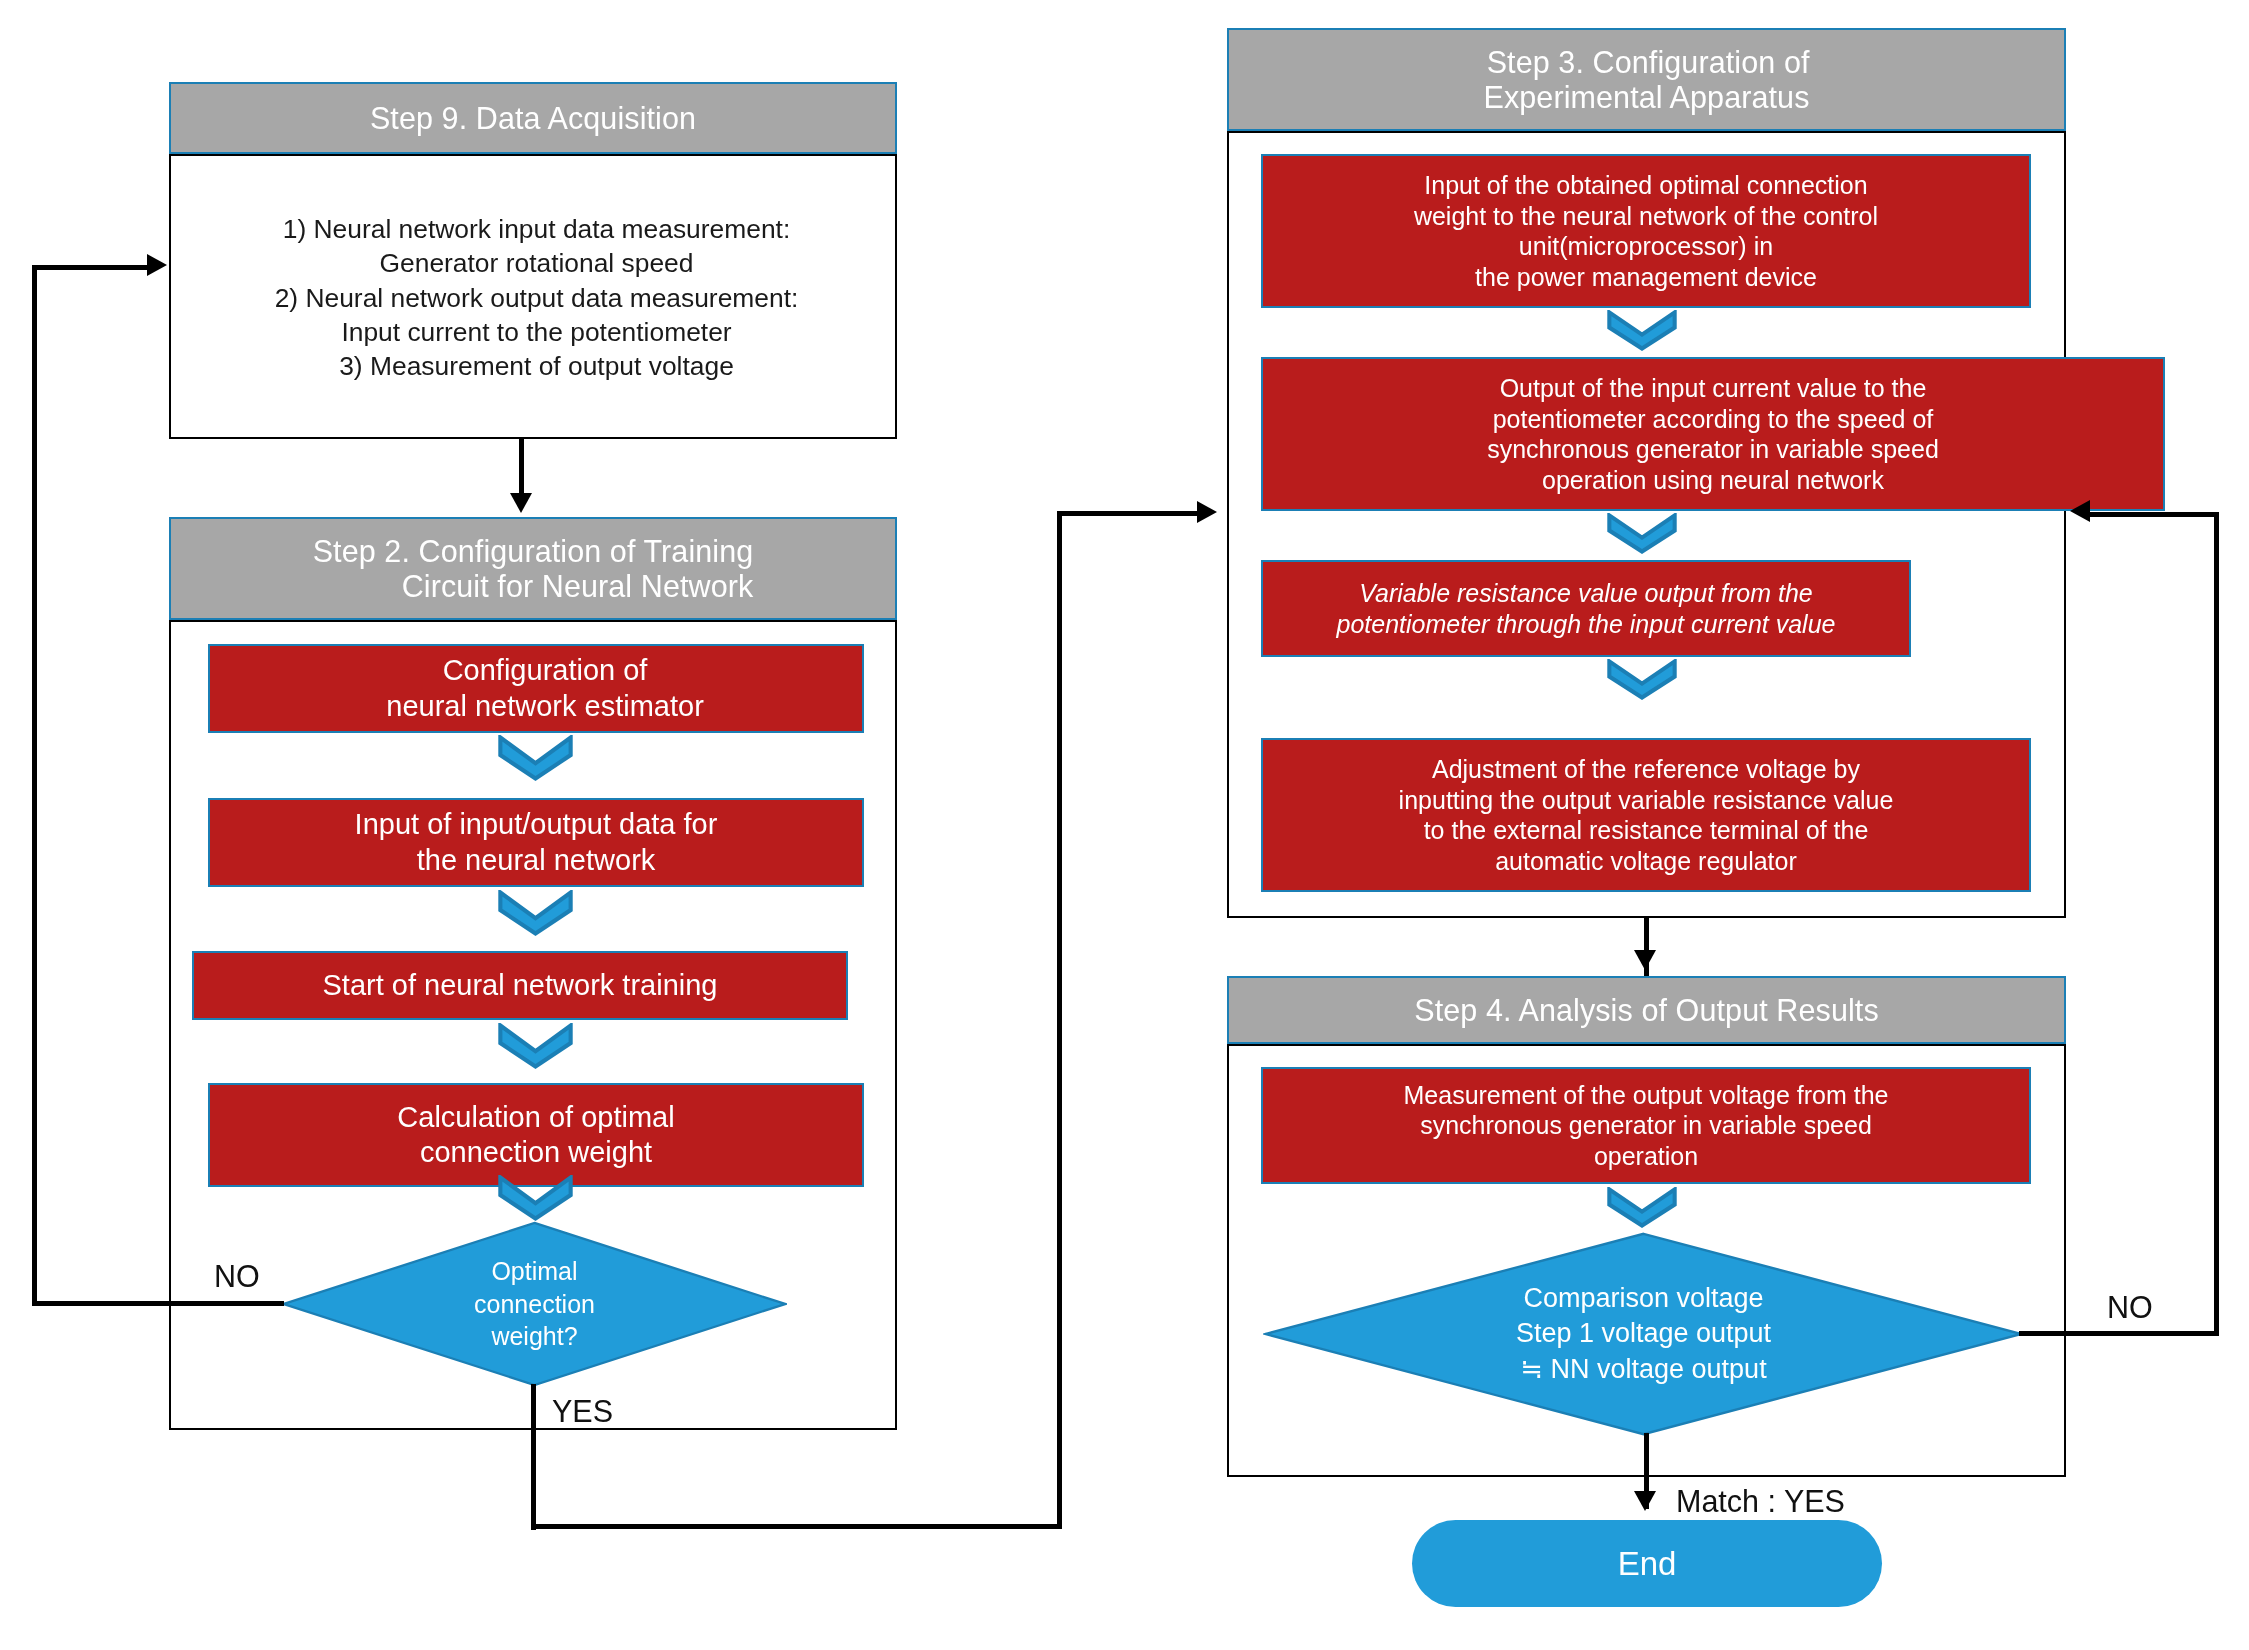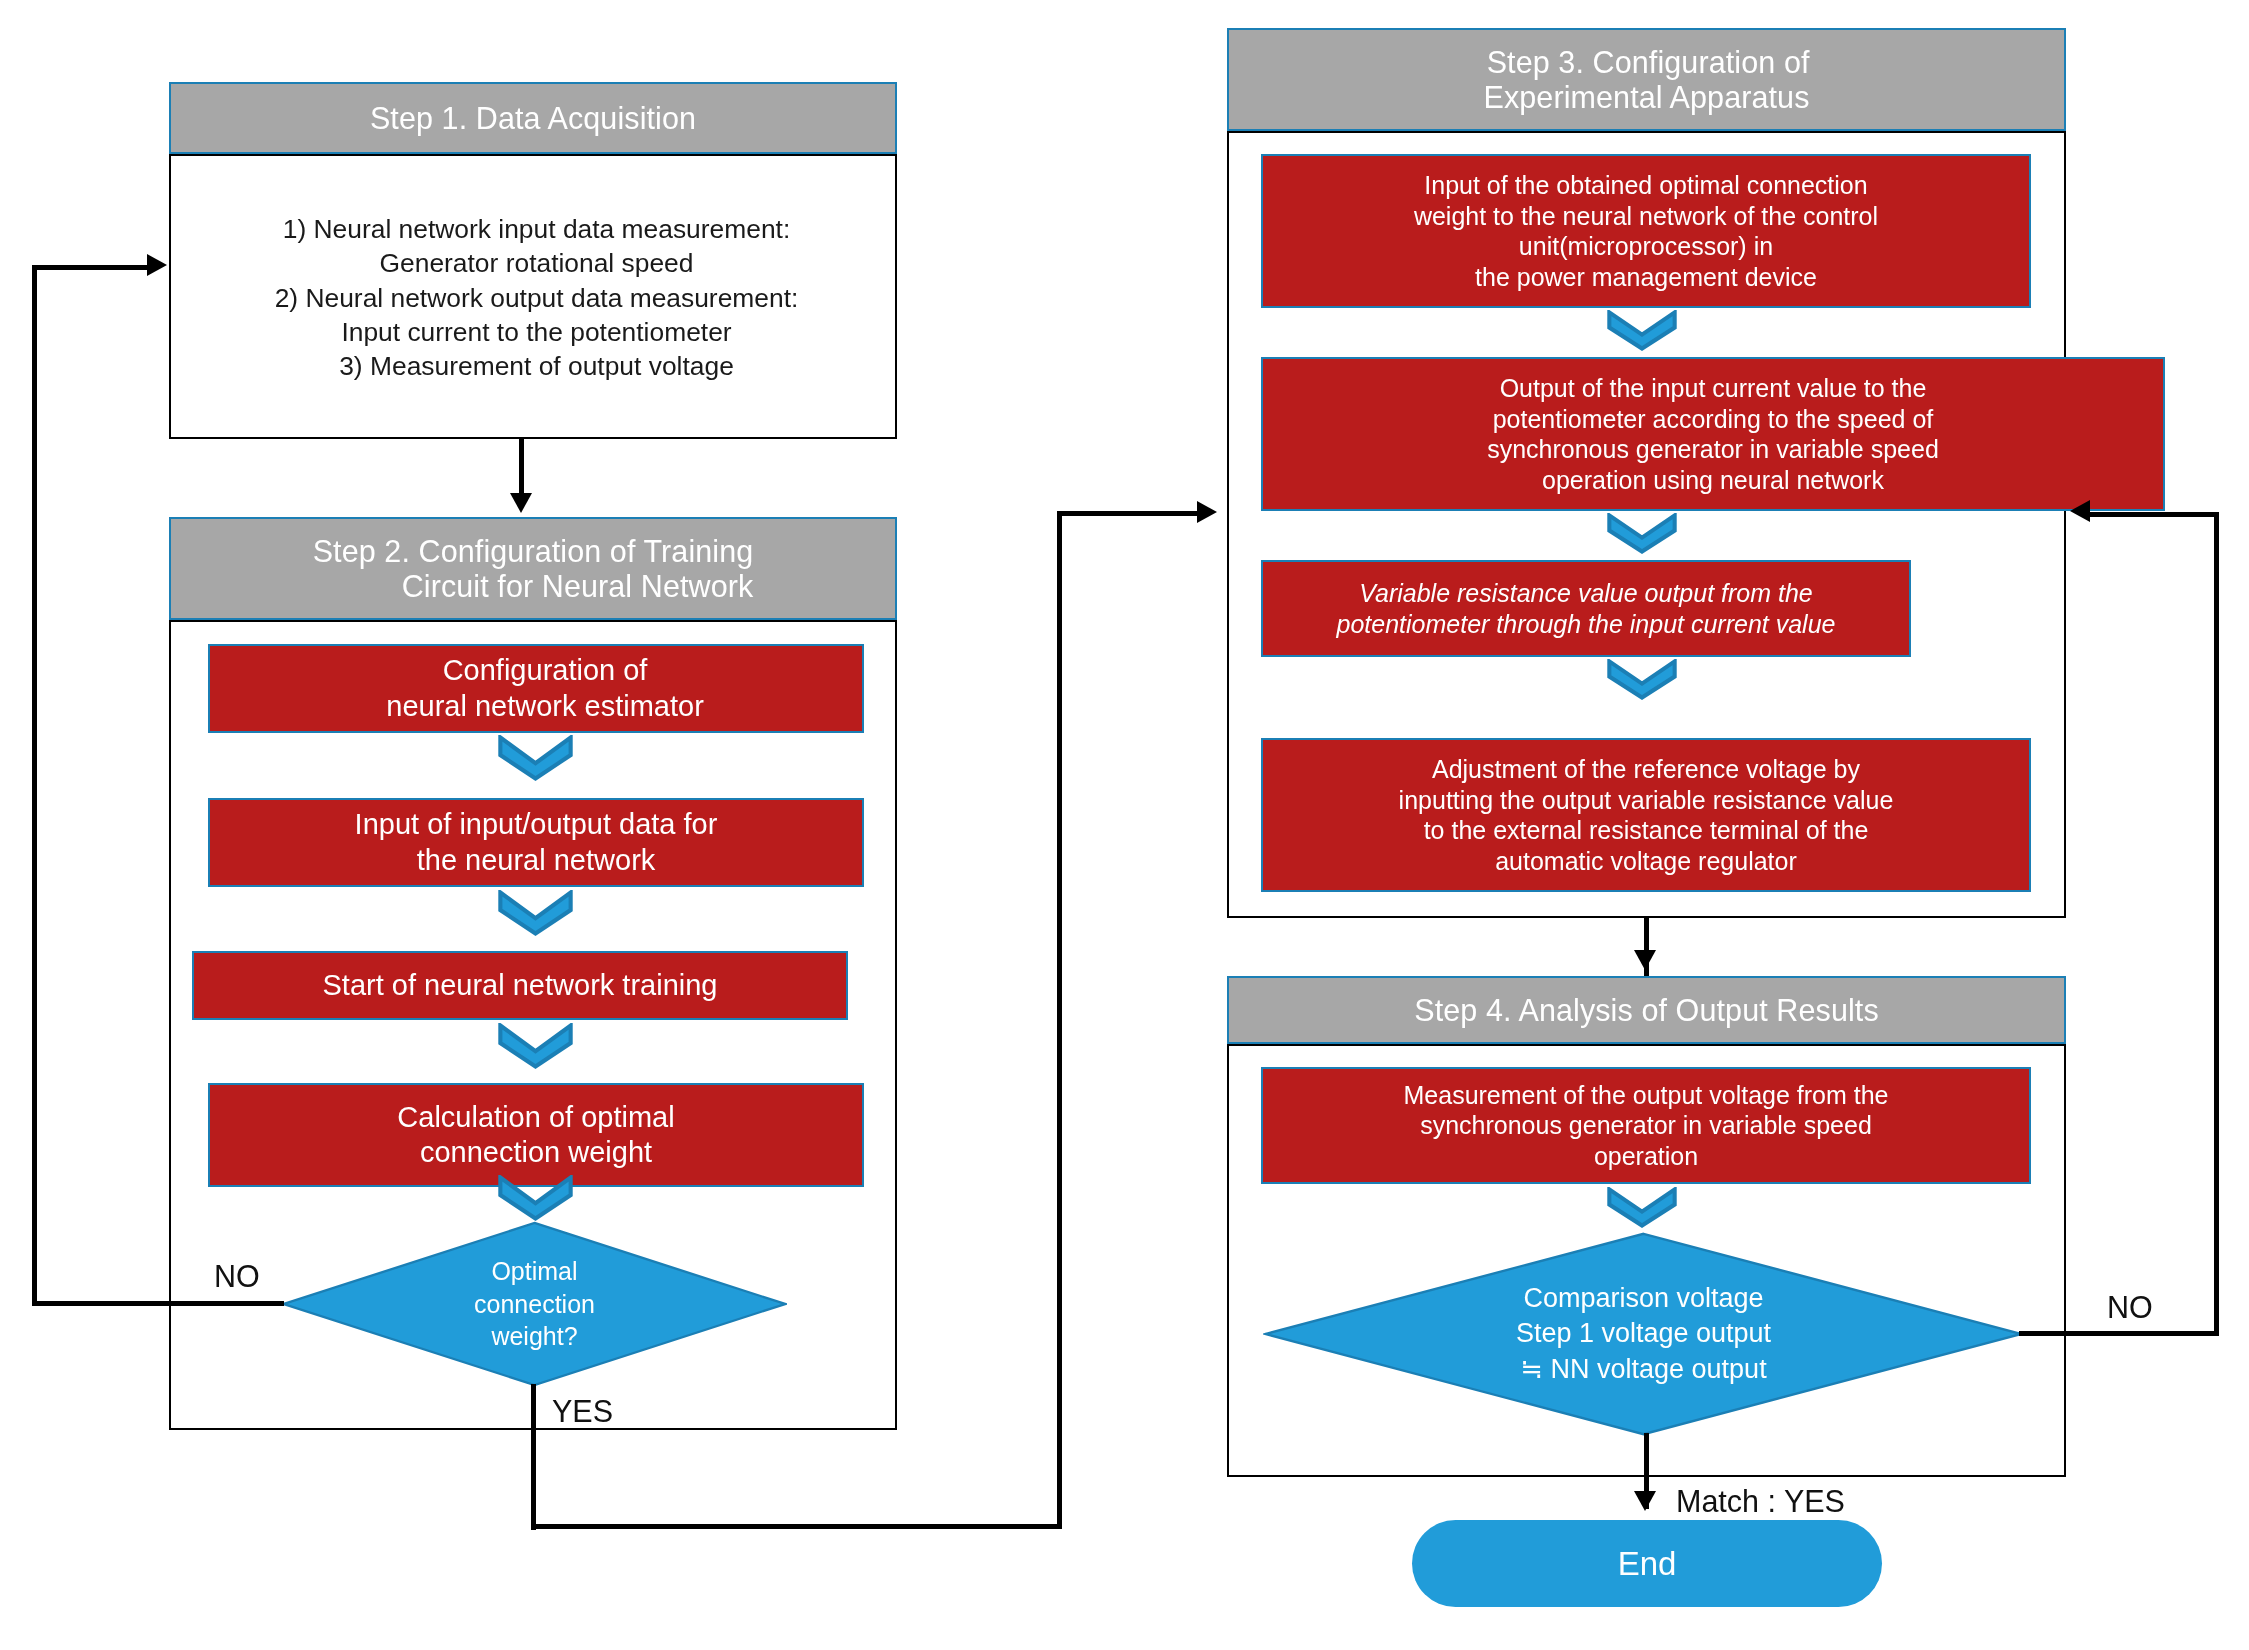--- a/index.html
+++ b/index.html
@@ -114,21 +114,21 @@
   .branch-label{
     color:#111111;
     white-space:nowrap;
   }
 </style>
 </head>
 <body>
 
 <div id="stage">
 
-  <div class="abs step-title" style="left:169px;top:82px;width:728px;height:72px;font-size:30.5px;">Step 1. Data Acquisition</div>
+  <div class="abs step-title" style="left:169px;top:82px;width:728px;height:72px;font-size:30.5px;">Step 9. Data Acquisition</div>
 
   <div class="abs step-body" style="left:169px;top:154px;width:728px;height:285px;">
     <div class="abs text-block" style="left:22px;top:56px;width:687px;font-size:26.4px;">1) Neural network input data measurement:
 Generator rotational speed
 2) Neural network output data measurement:
 Input current to the potentiometer
 3) Measurement of output voltage</div>
   </div>
 
   <div class="abs ln-v" style="left:519px;top:438px;height:59px;"></div>

